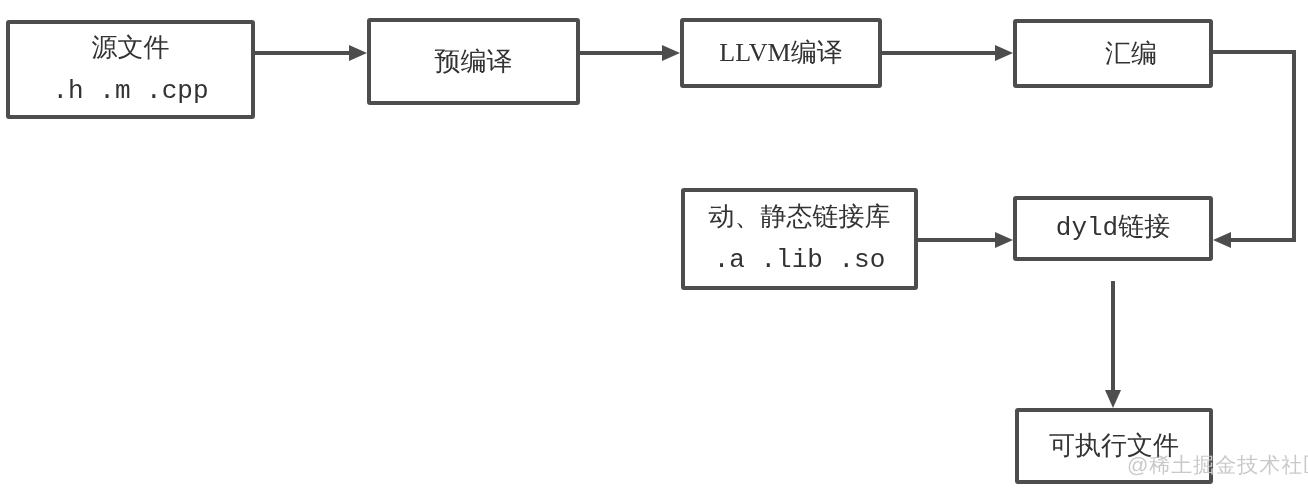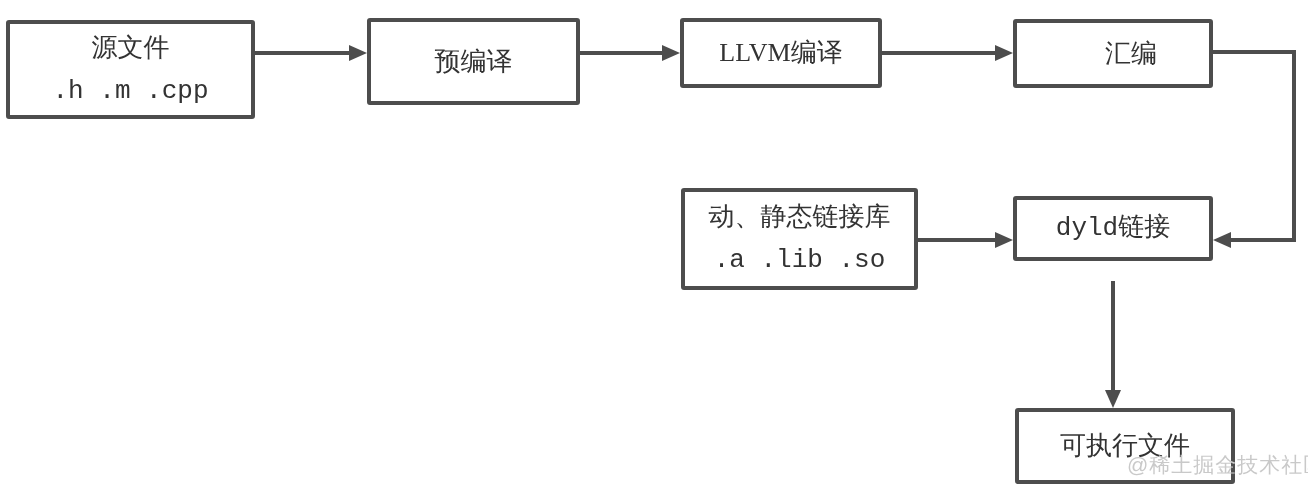--- a/index.html
+++ b/index.html
@@ -35,21 +35,21 @@
   }
   .node .node-line { white-space: nowrap; }
   .node-two .node-line + .node-line { margin-top: 14px; font-family: Liberation Mono, monospace; }
 
   .n-source      { left: 6px;    top: 20px;   width: 249px; height: 99px;  }
   .n-precompile  { left: 367px;  top: 18px;  width: 213px; height: 87px;  }
   .n-llvm        { left: 680px;  top: 18px;  width: 202px; height: 70px; font-family: Liberation Serif, serif;  }
   .n-assemble    { left: 1013px; top: 19px;  width: 200px; height: 69px; padding-left: 36px;  }
   .n-libs        { left: 681px;  top: 188px; width: 237px; height: 102px; text-align: right; }
   .n-dyld        { left: 1013px; top: 196px; width: 200px; height: 65px; font-family: Liberation Mono, monospace;  }
-  .n-executable  { left: 1015px; top: 408px; width: 220px; height: 76px;  }
+  .n-executable  { left: 1015px; top: 408px; width: 198px; height: 76px;  }
 
   .edges-overlay {
     position: absolute;
     left: 0; top: 0;
     width: 1308px;
     height: 489px;
     z-index: 1;
     pointer-events: none;
   }
   .edge-line {

